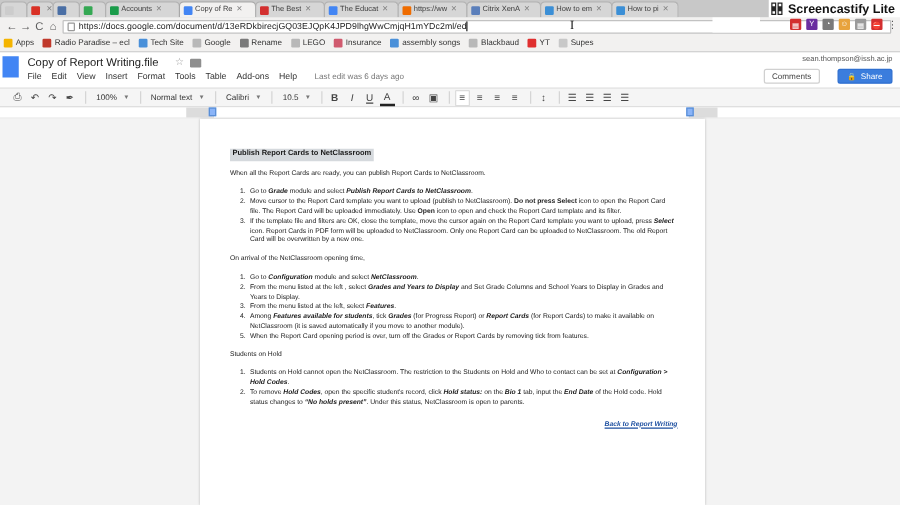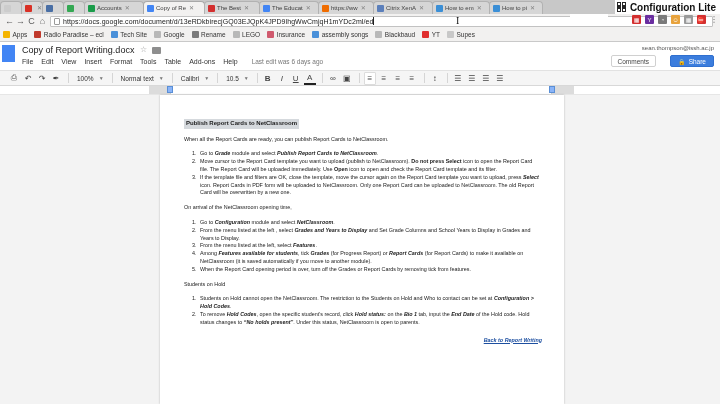--- a/index.html
+++ b/index.html
@@ -411,36 +411,36 @@
     <span class="sc-logo">
       <span class="blk">
           <i></i>
           <i></i>
         </span>
         <span class="blk">
           <i></i>
           <i></i>
         </span>
     </span>
-    <span class="sc-title">Configuration Lite</span>
+    <span class="sc-title">Screencastify Lite</span>
   </div>
   <div class="whitepatch"></div>
   <div class="extrow" id="extrow">
       <span class="extico" style="background: rgb(211, 47, 47);">▦</span>
       <span class="extico" style="background: rgb(106, 46, 160);">Y</span>
       <span class="extico" style="background: rgb(122, 122, 122);">◔</span>
       <span class="extico" style="background: rgb(232, 163, 61);">☺</span>
       <span class="extico" style="background: rgb(154, 154, 154);">▦</span>
       <span class="extico" style="background: rgb(211, 47, 47);">⛔</span>
       <span class="extmenu">⋮</span>
     </div>
 
   <div class="docshead">
     <div class="docs-logo"></div>
-    <div class="doctitle">Copy of Report Writing.docx</div>
+    <div class="doctitle">Copy of Report Writing.file</div>
     <div class="star-icon">☆</div>
     <div class="folder-icon"></div>
     <div class="menubar" id="menubar">
         <span class="mi">File</span>
         <span class="mi">Edit</span>
         <span class="mi">View</span>
         <span class="mi">Insert</span>
         <span class="mi">Format</span>
         <span class="mi">Tools</span>
         <span class="mi">Table</span>

